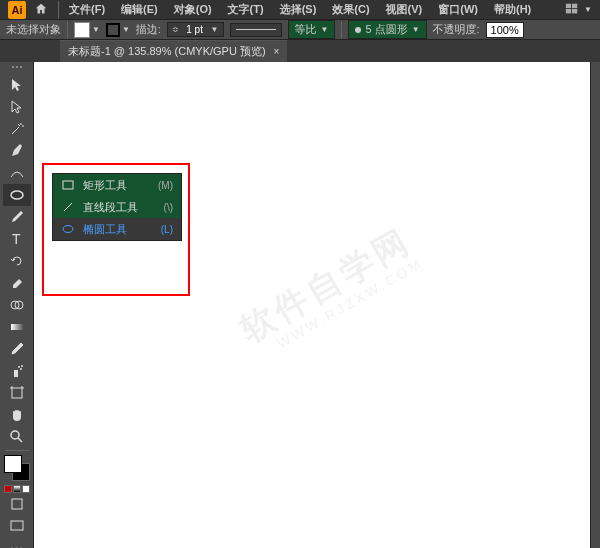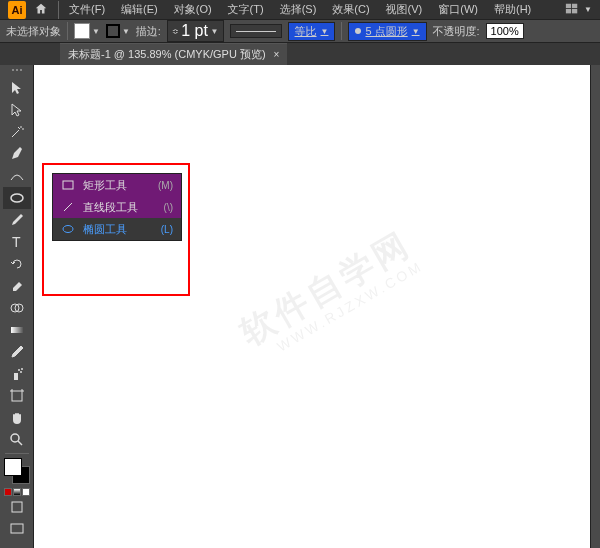--- a/index.html
+++ b/index.html
@@ -1,34 +1,34 @@
 <!DOCTYPE html>
 <html><head>
 <meta charset="utf-8">
 <style>
 * { margin: 0; padding: 0; box-sizing: border-box; font-family: "Microsoft YaHei", Arial, sans-serif; }
 body { width: 600px; height: 548px; background: #fff; overflow: hidden; position: relative; }
 .app { width: 600px; height: 548px; background: #323232; display: flex; flex-direction: column; }
 .menubar { height: 26px; background: #323232; display: flex; align-items: center; padding: 0 8px; gap: 4px; font-size: 11px; color: #ccc; }
 .ai-logo { width: 18px; height: 18px; background: #ff9a00; color: #2d0a00; font-weight: bold; font-size: 11px; display: flex; align-items: center; justify-content: center; border-radius: 2px; margin-right: 4px; }
 .home-icon { color: #ccc; margin-right: 6px; }
-.menu-item { padding: 2px 6px; cursor: pointer; }
+.menu-item { padding: 2px 6px; cursor: pointer; font-weight: bold; }
 .menu-spacer { flex: 1; }
 
 .optionsbar { height: 28px; background: #4a4a4a; border-top: 1px solid #222; border-bottom: 1px solid #222; display: flex; align-items: center; padding: 0 6px; gap: 6px; font-size: 11px; color: #ccc; }
 .opt-label { white-space: nowrap; }
 .swatch { width: 16px; height: 16px; border: 1px solid #888; }
 .swatch.white { background: #fff; }
 .swatch.black { background: #000; }
 .swatch-wrap { display: flex; align-items: center; gap: 2px; }
 .chev { font-size: 8px; color: #ccc; }
 .divider { width: 1px; height: 18px; background: #666; }
 .pt-group { display: flex; align-items: center; gap: 2px; background: #3a3a3a; border: 1px solid #222; padding: 1px 4px; }
-.pt-input { background: transparent; color: #fff; border: none; width: 28px; font-size: 16px; text-align: center; }
-.dropdown { background: #1d4ed8; border: 1px solid #222; padding: 1px 6px; display: flex; align-items: center; gap: 4px; text-decoration: underline; }
+.pt-input { background: transparent; color: #fff; border: none; width: 28px; font-size: 10px; text-align: center; }
+.dropdown { background: #14532d; border: 1px solid #222; padding: 1px 6px; display: flex; align-items: center; gap: 4px; }
 .brush-preview { width: 52px; height: 14px; background: #3a3a3a; border: 1px solid #222; display: flex; align-items: center; justify-content: center; }
 .brush-line { width: 40px; height: 1px; background: #ccc; }
 .dot-preview { width: 6px; height: 6px; background: #ccc; border-radius: 50%; }
 .opacity-input { background: #fff; color: #000; width: 38px; font-size: 11px; border: 1px solid #222; text-align: center; padding: 1px; }
 
 .tabbar { height: 22px; background: #383838; display: flex; align-items: flex-end; padding-left: 60px; }
 .tab { background: #4a4a4a; color: #ddd; font-size: 11px; padding: 3px 8px; display: flex; align-items: center; gap: 8px; border-top: 1px solid #555; }
 .tab-close { font-size: 10px; cursor: pointer; }
 
 .workarea { flex: 1; display: flex; background: #323232; position: relative; }
@@ -40,21 +40,21 @@
 .tool svg { width: 16px; height: 16px; }
 .tool-divider { width: 24px; height: 1px; background: #666; margin: 2px 0; }
 .color-swatches { width: 26px; height: 26px; position: relative; margin-top: 2px; }
 .color-fg { width: 18px; height: 18px; background: #fff; border: 1px solid #000; position: absolute; top: 0; left: 0; z-index: 2; }
 .color-bg { width: 18px; height: 18px; background: #000; border: 1px solid #666; position: absolute; bottom: 0; right: 0; }
 .mini-swatch-row { display: flex; gap: 1px; margin-top: 4px; }
 .mini-swatch { width: 8px; height: 8px; border: 1px solid #666; }
 
 .canvas { flex: 1; background: #fff; position: relative; margin: 0; }
 
-.flyout { position: absolute; left: 52px; top: 173px; width: 130px; background: #701a75; border: 1px solid #222; z-index: 10; }
+.flyout { position: absolute; left: 52px; top: 173px; width: 130px; background: #14532d; border: 1px solid #222; z-index: 10; }
 .flyout-item { height: 22px; display: flex; align-items: center; padding: 0 8px; font-size: 11px; color: #ddd; gap: 8px; cursor: pointer; }
 .flyout-item.active { background: #383838; color: #4a9eff; }
 .flyout-item .fi-icon { width: 14px; display: flex; justify-content: center; }
 .flyout-item .fi-label { flex: 1; }
 .flyout-item .fi-shortcut { color: #aaa; font-size: 10px; }
 .flyout-item.active .fi-shortcut { color: #4a9eff; }
 
 .red-box { position: absolute; left: 42px; top: 163px; width: 148px; height: 133px; border: 2px solid #ff0000; z-index: 11; pointer-events: none; }
 
 .watermark { position: absolute; left: 200px; top: 200px; transform: rotate(-30deg); transform-origin: center; pointer-events: none; z-index: 5; }

